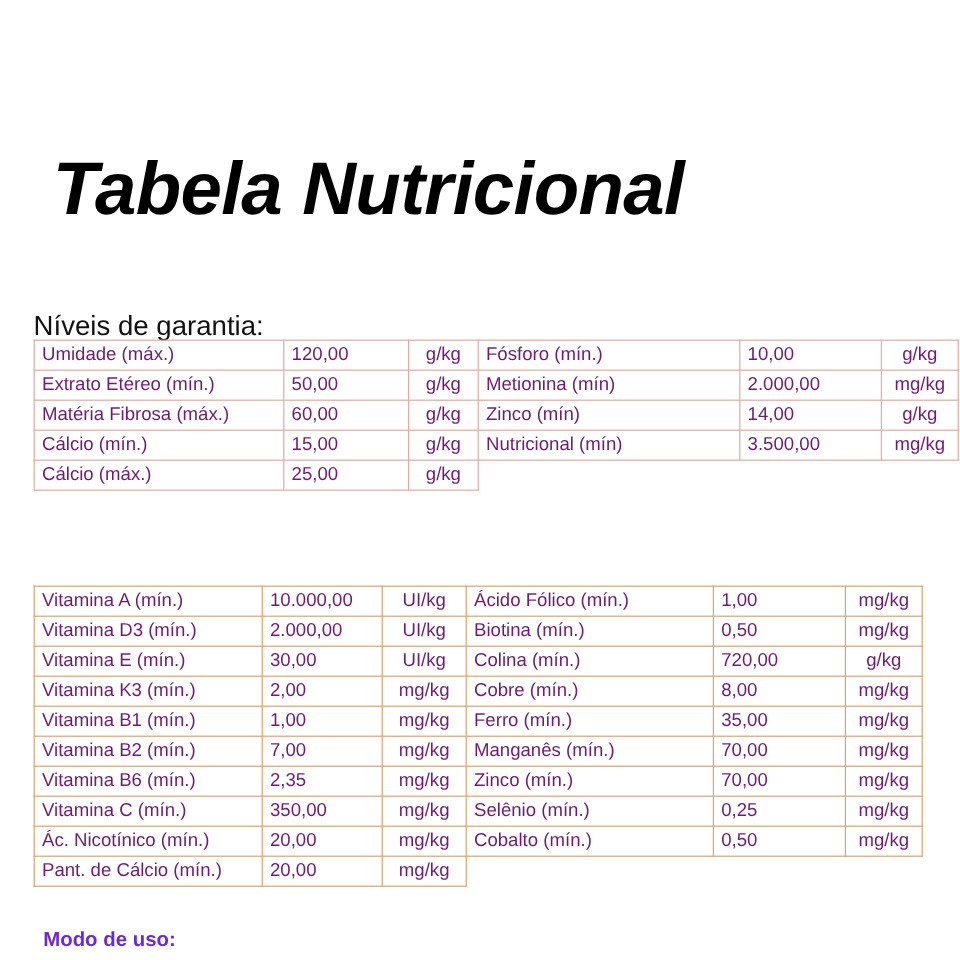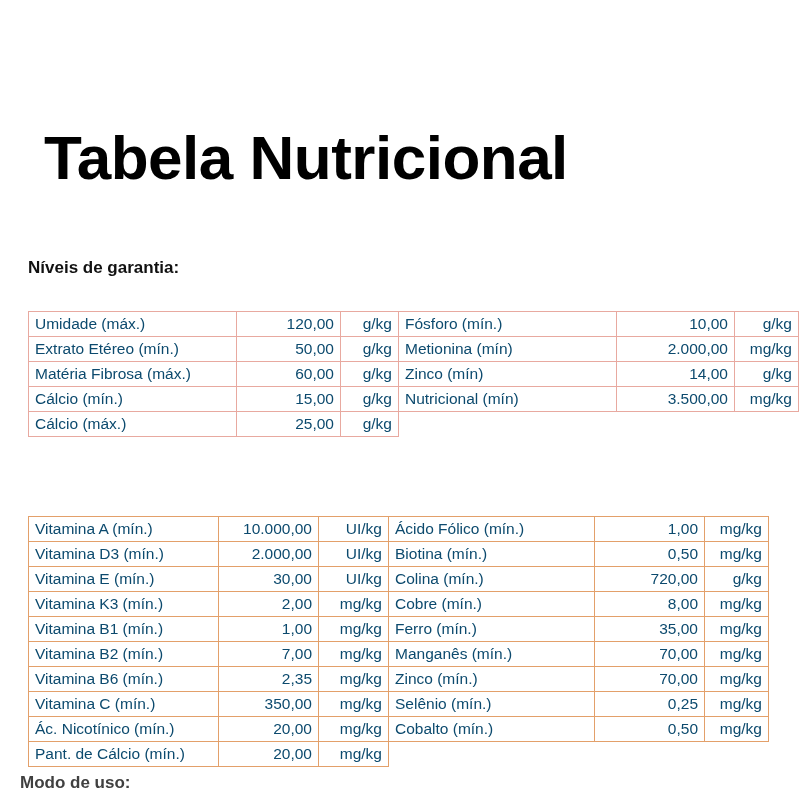--- a/index.html
+++ b/index.html
@@ -24,79 +24,79 @@
   .main-title {
     position: absolute;
     left: 44px;
     top: 82px;
     font-size: 62px;
     font-weight: bold;
     letter-spacing: -0.5px;
     color: #000000;
     line-height: 1.1;
     white-space: nowrap;
+    font-style: italic;
   }
   .section-label {
     position: absolute;
     left: 28px;
     top: 258px;
-    font-size: 17px;
-    font-weight: bold;
+    font-size: 23px;
+    font-weight: normal;
     color: #111111;
   }
   .table-wrap {
     position: absolute;
     box-sizing: border-box;
   }
   table.nut {
     border-collapse: collapse;
     table-layout: fixed;
     font-size: 15.5px;
-    color: #0c4a6e;
-    margin-top: 28px;
+    color: #701a75;
   }
   table.nut td {
     border: 1px solid #e8a9a0;
     padding: 2px 6px;
     height: 25px;
     box-sizing: border-box;
     white-space: nowrap;
     overflow: hidden;
   }
   table.nut.orange td {
     border: 1px solid #e3a06a;
   }
   td.name   { text-align: left; }
-  td.value  { text-align: right; padding-right: 7px; }
-  td.unit   { text-align: right; padding-left: 7px; }
+  td.value  { padding-right: 7px; }
+  td.unit   { text-align: center; padding-left: 7px; }
   td.blank  { border-color: transparent !important; }
 
   
   .t1 .c-name1  { width: 208px; }
   .t1 .c-val1   { width: 104px; }
   .t1 .c-unit1  { width: 58px; }
   .t1 .c-name2  { width: 218px; }
   .t1 .c-val2   { width: 118px; }
   .t1 .c-unit2  { width: 64px; }
 
   
   .t2 .c-name1  { width: 190px; }
   .t2 .c-val1   { width: 100px; }
   .t2 .c-unit1  { width: 70px; }
   .t2 .c-name2  { width: 206px; }
   .t2 .c-val2   { width: 110px; }
   .t2 .c-unit2  { width: 64px; }
 
   .modo {
     position: absolute;
-    left: 20px;
+    left: 36px;
     top: 773px;
     font-size: 17px;
     font-weight: bold;
-    color: #404040;
+    color: #6d28d9;
     overflow: hidden;
     height: 22px;
   }
 </style>
 </head>
 <body>
 
 <div class="page">
 
   <h1 class="main-title">Tabela Nutricional</h1>

